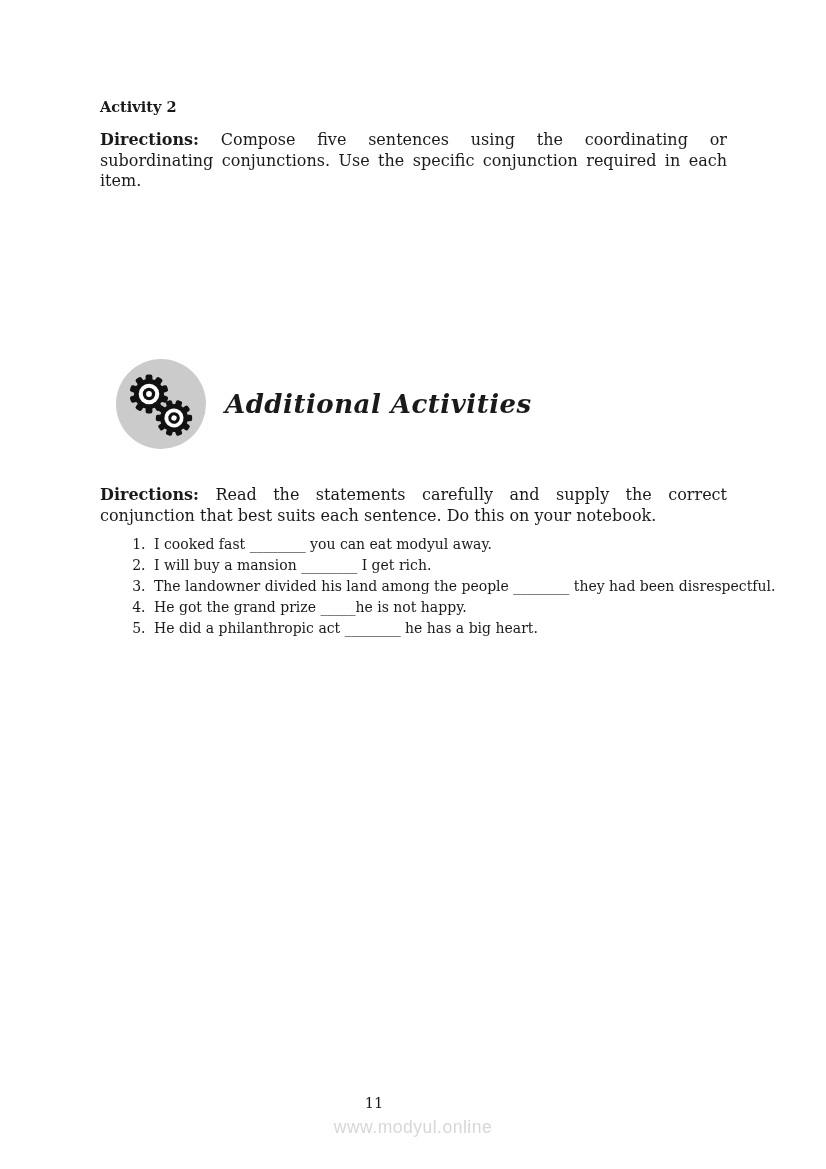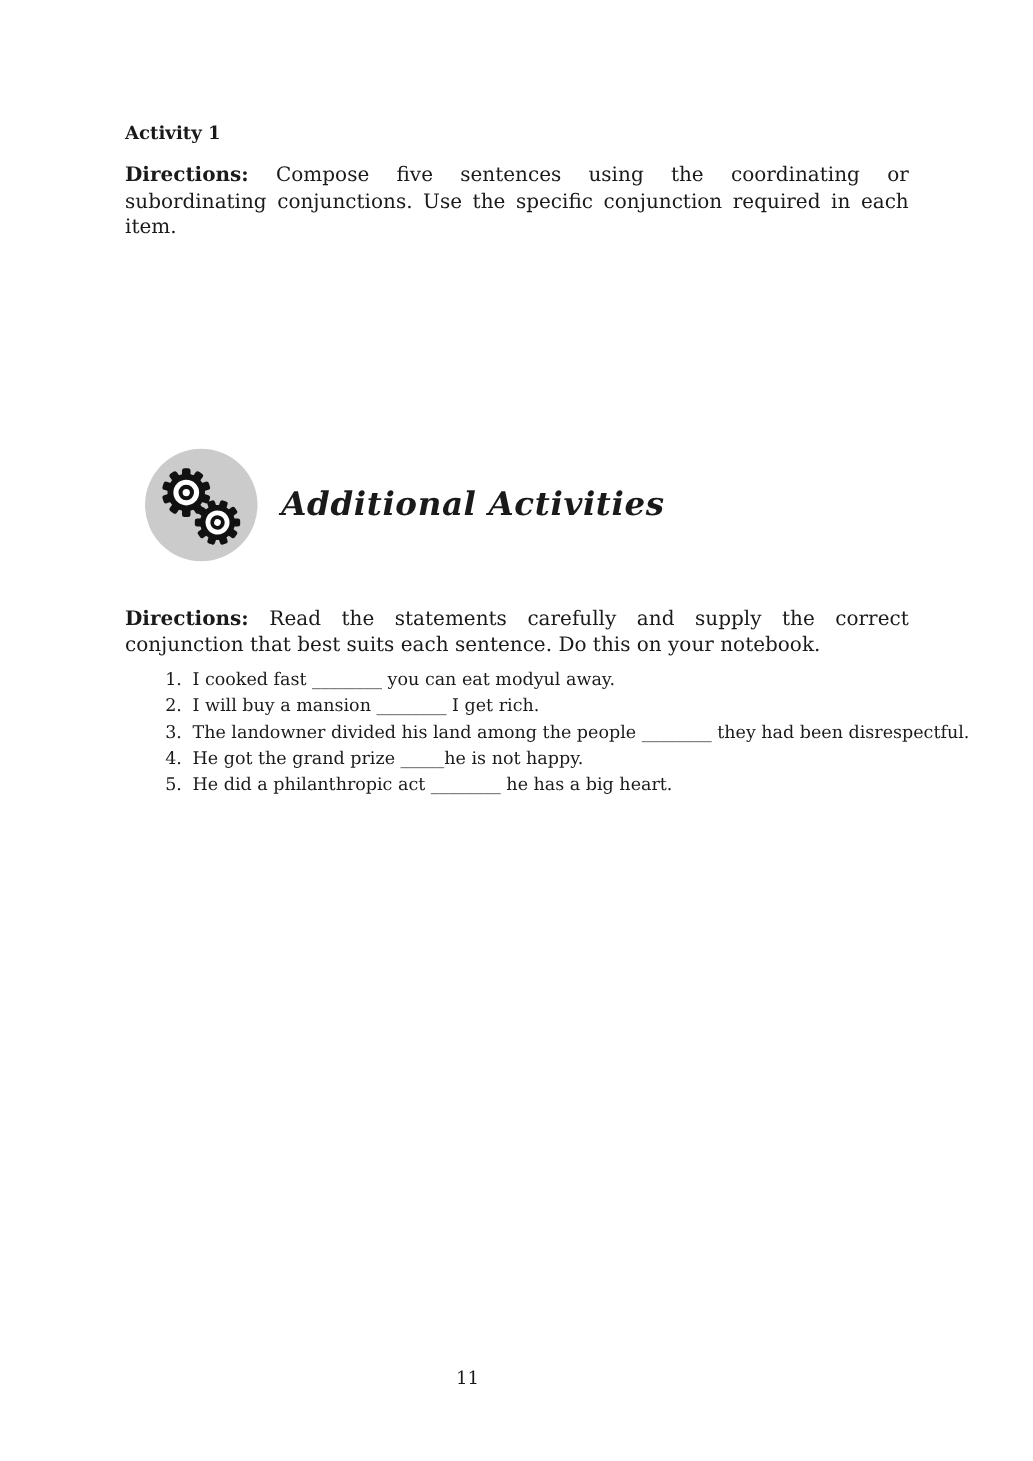--- a/index.html
+++ b/index.html
@@ -62,21 +62,21 @@
     font-size: 17.5px;
     letter-spacing: 0.5px;
     color: #d7d7d7;
   }
 </style>
 </head>
 <body>
 
 <div class="page">
 
-  <div class="abs activity-title">Activity 1</div>
+  <div class="abs activity-title">Activity 2</div>
 
   <p class="abs directions" id="dir1">
     <b>Directions:</b>
     <span>Compose five sentences using the coordinating or subordinating conjunctions. Use the specific conjunction required in each item.</span>
   </p>
 
 
   <div class="abs icon-badge">
     <svg width="92" height="92" viewBox="0 0 92 92" aria-hidden="true">
       <circle cx="46" cy="46" r="45" fill="#cbcbcb"></circle>
@@ -120,14 +120,15 @@
 
   <ol class="abs items" id="list2">
     <li>I cooked fast ________ you can eat modyul away.</li>
     <li>I will buy a mansion ________ I get rich.</li>
     <li>The landowner divided his land among the people ________ they had been disrespectful.</li>
     <li>He got the grand prize _____he is not happy.</li>
     <li>He did a philanthropic act ________ he has a big heart.</li>
   </ol>
 
   <div class="abs page-number">11</div>
+  <div class="abs watermark">www.modyul.online</div>
 
 </div>
 
 </body></html>

